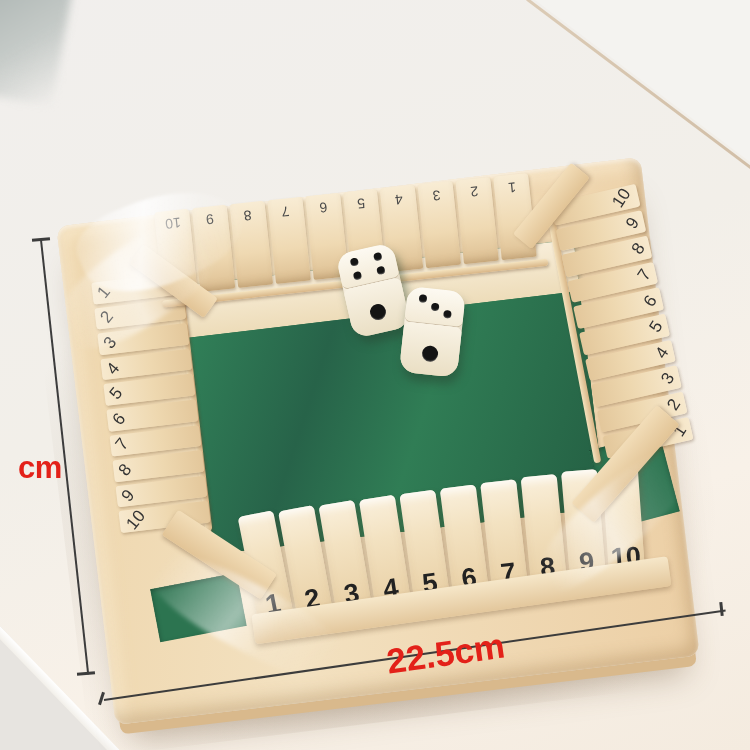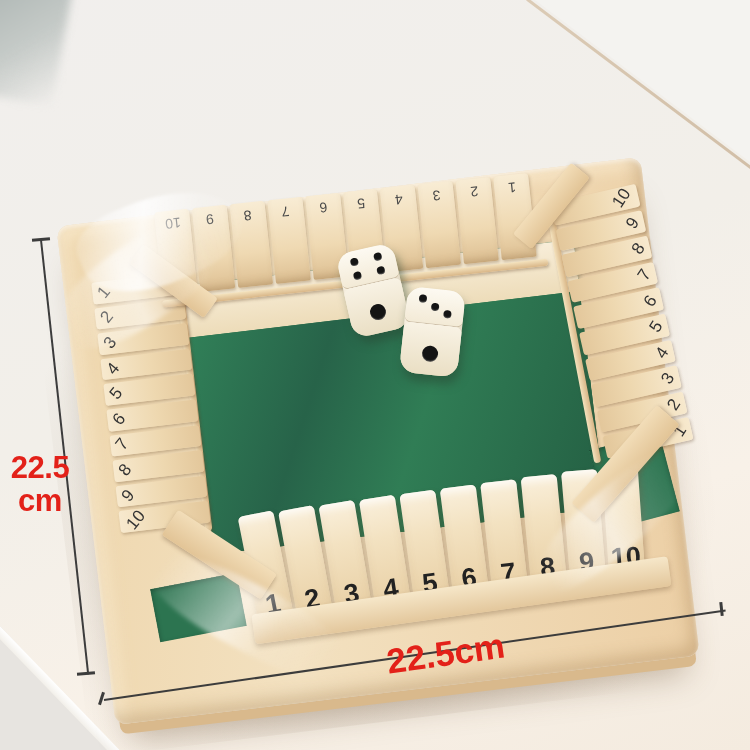--- a/index.html
+++ b/index.html
@@ -348,21 +348,20 @@
     <div class="abs wrap wrap-2"></div>
     <div class="abs wrap wrap-3"></div>
   </div>
 
   <div class="abs wrap wrap-corner"></div>
 
   <div class="abs dim dim-v-line"></div>
   <div class="abs dim cap-top"></div>
   <div class="abs dim cap-bottom"></div>
   <div class="abs height-label">
-    <span>22.5</span>
     <span>cm</span>
   </div>
 
   <div class="abs dim dim-h-line"></div>
   <div class="abs dim tick-left"></div>
   <div class="abs dim tick-right"></div>
   <div class="abs width-label">22.5cm</div>
 </div>
 
 </body></html>

